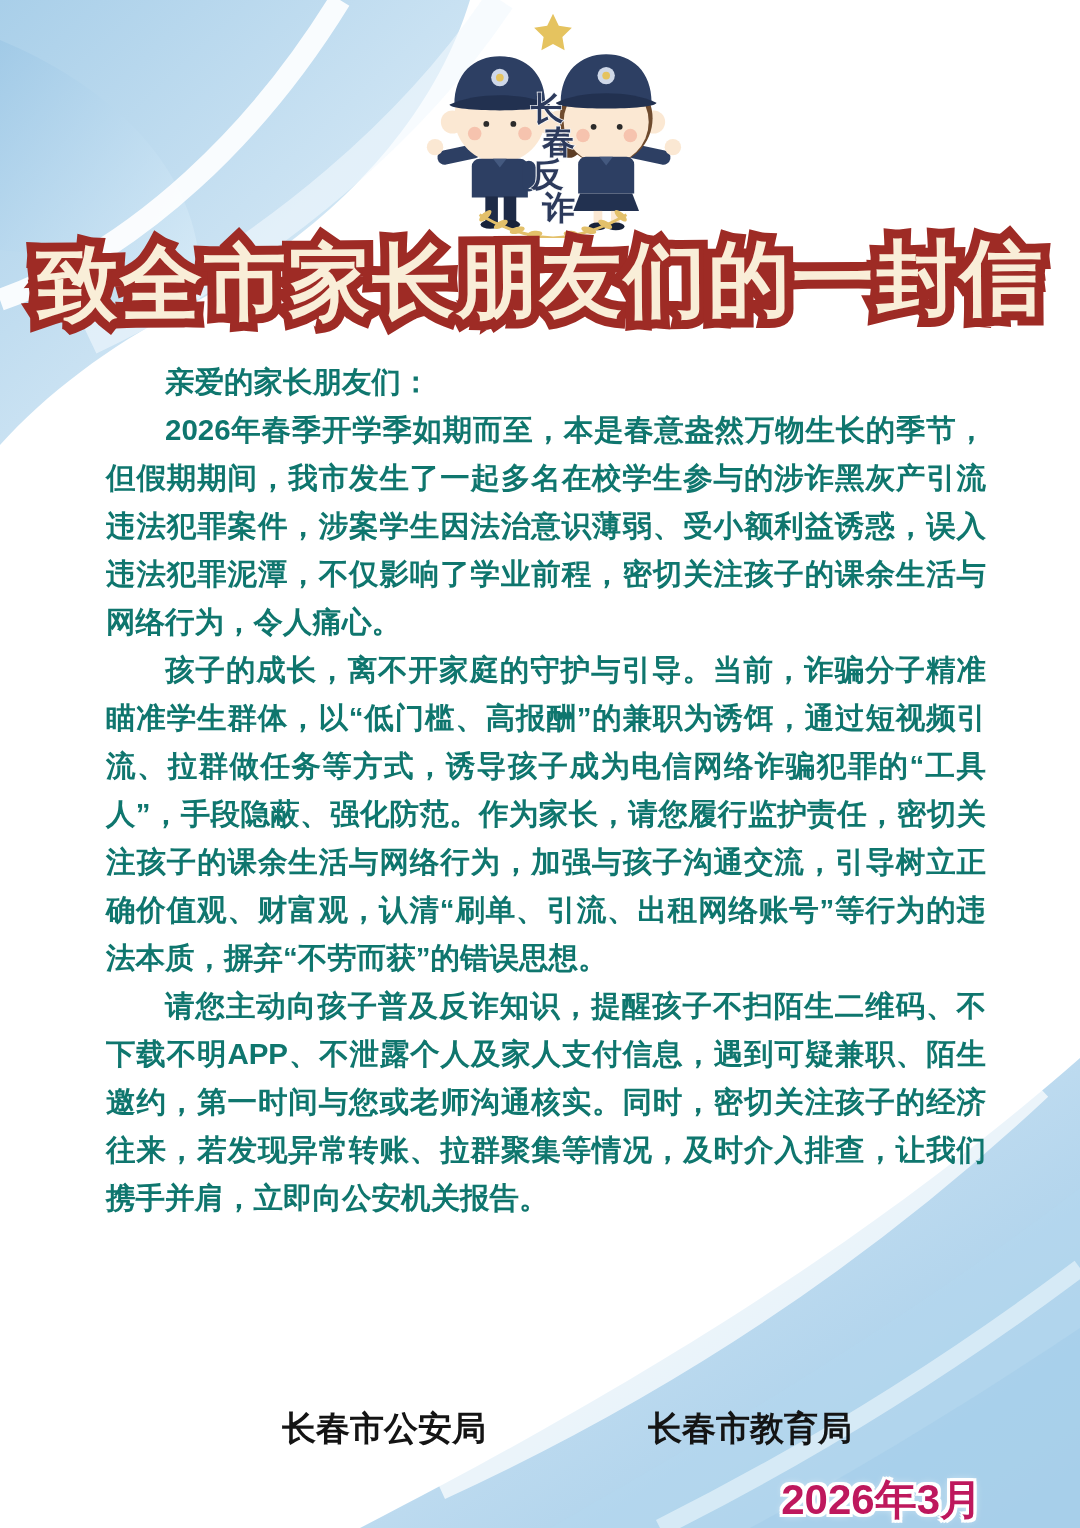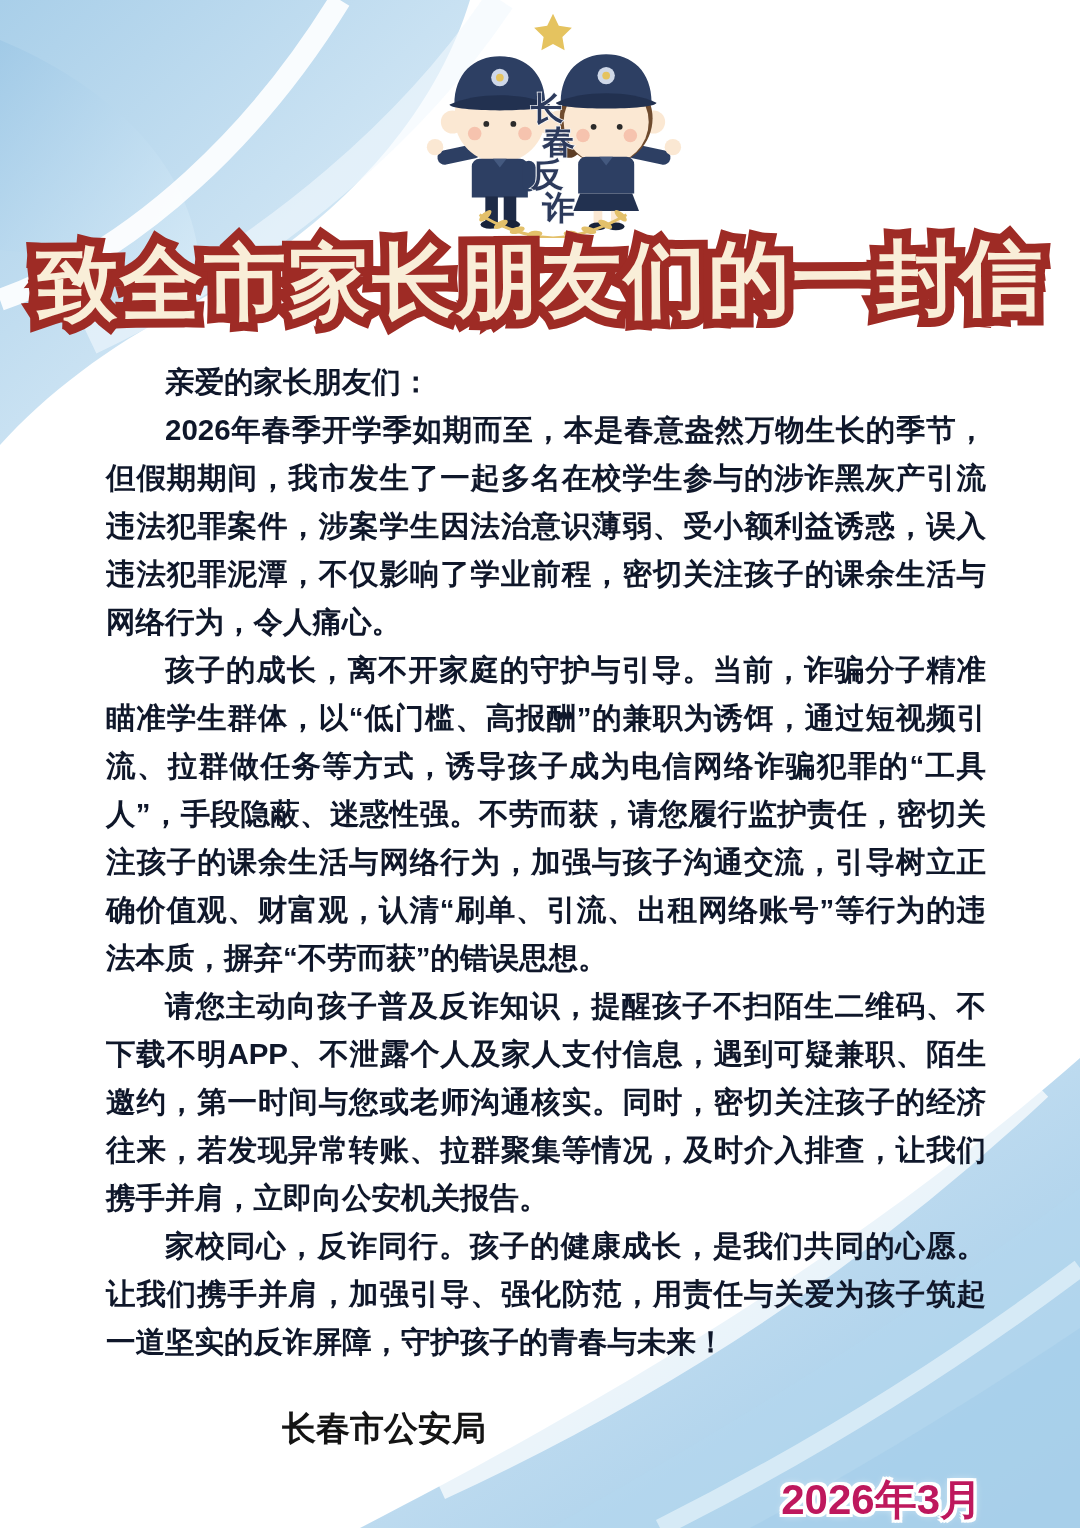--- a/index.html
+++ b/index.html
@@ -40,21 +40,21 @@
     text-shadow:0 3px 0 #8c231e;
   }
   .title-fill { position:relative; color:#f9eed8; }
 
   .letter {
     position:absolute;
     top:358px; left:106px; width:880px;
     font-size:29.5px;
     line-height:48px;
     font-weight:700;
-    color:#0f172a;
+    color:#0f766e;
     text-align:justify;
   }
   .letter p { text-indent:2em; margin:0; }
   .salutation { text-indent:0; }
 
   .signatures {
     position:absolute;
     top:1406px; left:0; width:100%;
     font-size:34px; font-weight:700;
     display:flex;
@@ -193,24 +193,24 @@
   </svg>
 
   <div class="title-wrap">
     <span class="t title-outline" aria-hidden="true">致全市家长朋友们的一封信</span>
     <span class="t title-fill">致全市家长朋友们的一封信</span>
   </div>
 
   <div class="letter">
     <p class="salutation">亲爱的家长朋友们：</p>
     <p>2026年春季开学季如期而至，本是春意盎然万物生长的季节，但假期期间，我市发生了一起多名在校学生参与的涉诈黑灰产引流违法犯罪案件，涉案学生因法治意识薄弱、受小额利益诱惑，误入违法犯罪泥潭，不仅影响了学业前程，密切关注孩子的课余生活与网络行为，令人痛心。</p>
-    <p>孩子的成长，离不开家庭的守护与引导。当前，诈骗分子精准瞄准学生群体，以“低门槛、高报酬”的兼职为诱饵，通过短视频引流、拉群做任务等方式，诱导孩子成为电信网络诈骗犯罪的“工具人”，手段隐蔽、迷惑性强。不劳而获，请您履行监护责任，密切关注孩子的课余生活与网络行为，加强与孩子沟通交流，引导树立正确价值观、财富观，认清“刷单、引流、出租网络账号”等行为的违法本质，摒弃“不劳而获”的错误思想。</p>
+    <p>孩子的成长，离不开家庭的守护与引导。当前，诈骗分子精准瞄准学生群体，以“低门槛、高报酬”的兼职为诱饵，通过短视频引流、拉群做任务等方式，诱导孩子成为电信网络诈骗犯罪的“工具人”，手段隐蔽、强化防范。作为家长，请您履行监护责任，密切关注孩子的课余生活与网络行为，加强与孩子沟通交流，引导树立正确价值观、财富观，认清“刷单、引流、出租网络账号”等行为的违法本质，摒弃“不劳而获”的错误思想。</p>
     <p>请您主动向孩子普及反诈知识，提醒孩子不扫陌生二维码、不下载不明APP、不泄露个人及家人支付信息，遇到可疑兼职、陌生邀约，第一时间与您或老师沟通核实。同时，密切关注孩子的经济往来，若发现异常转账、拉群聚集等情况，及时介入排查，让我们携手并肩，立即向公安机关报告。</p>
-    <p>家校同心，反诈同行。孩子的健康成长，是我们共同的心愿。让我们携手并肩，加强引导、强化防范，用责任与关爱为孩子筑起一道坚实的反诈屏障，守护孩子的青春与未来！</p>
   </div>
 
   <div class="signatures">
     <span class="sig-1">长春市公安局</span>
+    <span class="sig-2">长春市教育局</span>
   </div>
 
   <div class="date-line">2026年3月</div>
 
 </div>
 
 </body></html>

